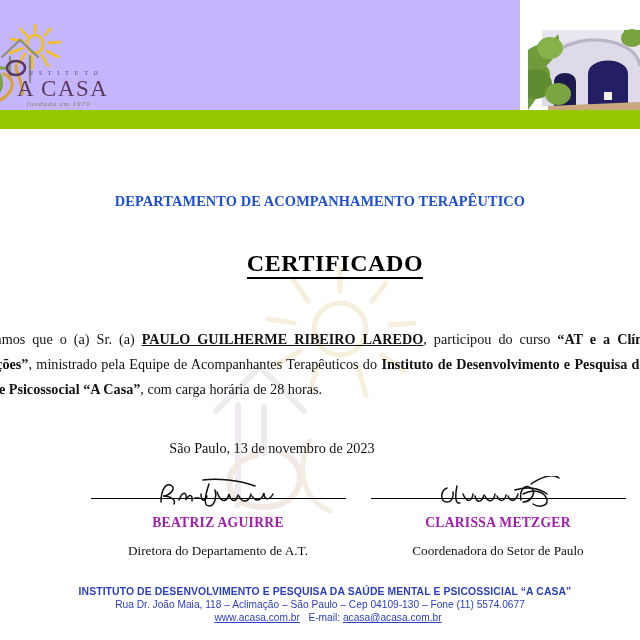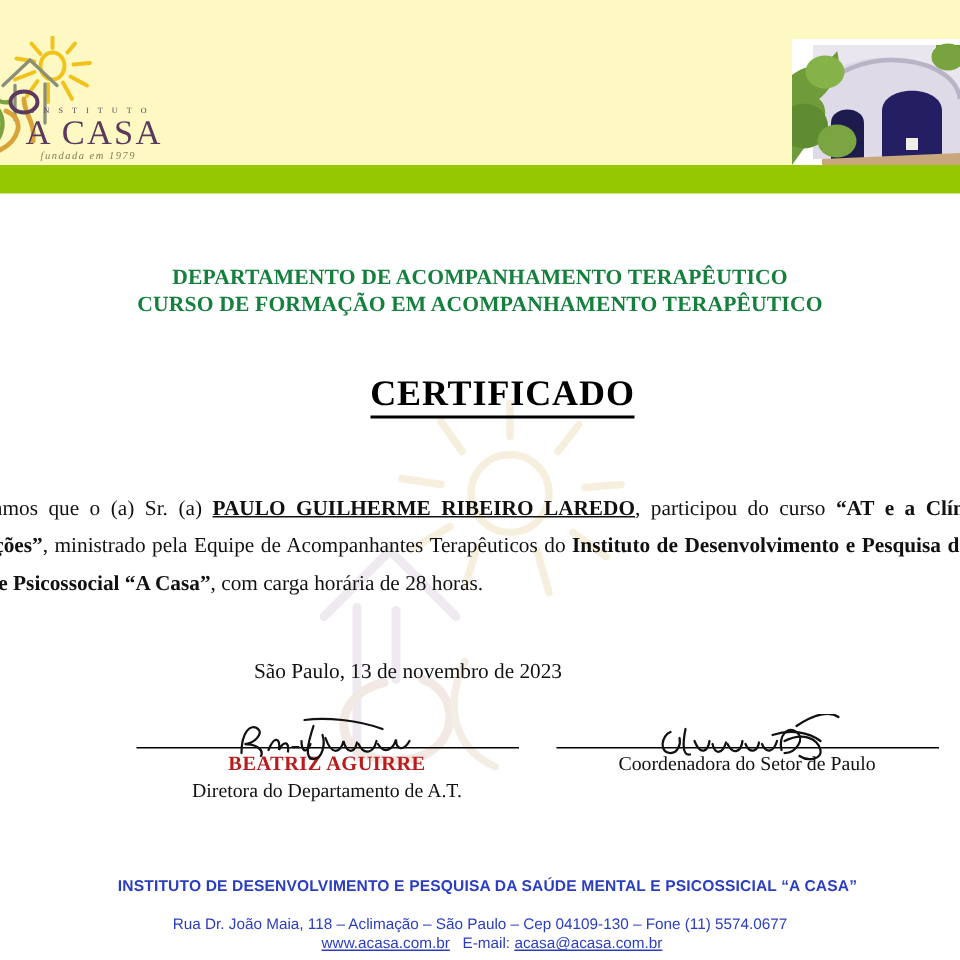--- a/index.html
+++ b/index.html
@@ -4,41 +4,41 @@
 <style>
   html,body{margin:0;padding:0;}
   body{
     width:640px;height:640px;overflow:hidden;position:relative;
     background:#ffffff;
     font-family:"Liberation Serif", serif;
   }
   .page{position:absolute;inset:0;overflow:hidden;}
 
   
-  .header{position:absolute;left:0;top:0;width:640px;height:110px;background:#fef9c3;}
+  .header{position:absolute;left:0;top:0;width:520px;height:110px;background:#c4b5fd;}
 
   .logo{position:absolute;left:-6px;top:24px;width:140px;height:86px;}
   .logo svg{display:block;}
 
   .photo{position:absolute;left:528px;top:26px;width:112px;height:84px;overflow:hidden;}
   .photo svg{display:block;}
 
   .greenbar{position:absolute;left:0;top:110px;width:640px;height:19px;background:#96c800;}
 
   
   .watermark{
     position:absolute;left:190px;top:255px;width:270px;height:270px;
     opacity:.22;pointer-events:none;
   }
   .watermark svg{display:block;}
 
   
   .titleblock{
-    position:absolute;left:0;top:176px;width:640px;text-align:center;
-    font-weight:bold;font-size:14.4px;letter-spacing:.1px;color:#15803d;line-height:18px;
+    position:absolute;left:0;top:192px;width:640px;text-align:center;
+    font-weight:bold;font-size:14.4px;letter-spacing:.1px;color:#1d4ed8;line-height:18px;
   }
   .titleblock div{white-space:nowrap;}
 
   .certificado{
     position:absolute;left:0;top:250px;width:640px;text-align:center;
     font-weight:bold;font-size:24px;letter-spacing:.6px;color:#000;padding-left:15px;
   }
   .certificado span{
     border-bottom:2px solid #000;padding-bottom:1px;
   }
@@ -59,31 +59,31 @@
   }
 
   
   .sigrow{position:absolute;left:0;top:498px;width:640px;height:62px;}
   .sigblock{position:absolute;width:260px;text-align:center;}
   .sigblock.left{left:88px;}
   .sigblock.right{left:368px;}
   .scribble{position:absolute;left:50%;transform:translateX(-50%);top:-22px;width:150px;height:34px;}
   .scribble svg{display:block;}
   .sigline{border-top:1px solid #000;height:0;width:255px;margin:0 auto;}
-  .signame{font-weight:bold;font-size:13.6px;letter-spacing:.3px;margin-top:2px;color:#b91c1c;}
-  .sigrole{font-size:13.2px;margin-top:2px;color:#111;}
+  .signame{font-weight:bold;font-size:13.6px;letter-spacing:.3px;margin-top:16px;color:#a21caf;}
+  .sigrole{font-size:13.2px;margin-top:12px;color:#111;}
 
   
   .footer{
     position:absolute;left:0;top:586px;width:640px;text-align:center;
     font-family:"Liberation Sans", sans-serif;color:#2b3ec0;
   }
   .footer .f1{font-weight:bold;font-size:10.4px;letter-spacing:.1px;white-space:nowrap;
               position:relative;left:5px;}
-  .footer .f2{font-size:10.2px;margin-top:14px;white-space:nowrap;}
+  .footer .f2{font-size:10.2px;margin-top:2px;white-space:nowrap;}
   .footer .f3{font-size:10.2px;margin-top:2px;white-space:nowrap;padding-left:16px;}
   .footer .f3 a{color:#2b3ec0;text-decoration:underline;}
   .footer .f3 .lbl{text-decoration:none;}
 </style>
 </head>
 <body>
 
 <div class="page">
 
   <div class="watermark">
@@ -183,21 +183,20 @@
 
         <path d="M20 80 L112 76 L112 84 L20 84 Z" fill="#c9a87d"></path>
       </svg>
     </div>
 
     <div class="greenbar"></div>
   </div>
 
   <div class="titleblock">
     <div>DEPARTAMENTO DE ACOMPANHAMENTO TERAPÊUTICO</div>
-    <div>CURSO DE FORMAÇÃO EM ACOMPANHAMENTO TERAPÊUTICO</div>
   </div>
 
   <div class="certificado">
     <span>CERTIFICADO</span>
   </div>
 
   <div class="bodywrap">
     <p>
       <span>Certificamos que o (a) Sr. (a) </span><u class="name">PAULO GUILHERME RIBEIRO LAREDO</u><span>, participou do curso </span><b>“AT e a Clínica nas Instituições”</b><span>, ministrado pela Equipe de Acompanhantes Terapêuticos do </span><b>Instituto de Desenvolvimento e Pesquisa da Saúde Mental e Psicossocial “A Casa”</b><span>, com carga horária de </span><span>28 horas</span><span>.</span>
     </p>
@@ -240,20 +239,21 @@
             <path d="M74 20 C77 27, 82 25, 83 19"></path>
             <path d="M85 20 C88 27, 93 25, 95 18"></path>
             <path d="M98 24 C96 14, 102 8, 108 12 C114 16, 108 26, 100 26"></path>
             <path d="M108 8 C120 0, 130 -2, 136 2"></path>
             <path d="M100 18 C112 12, 122 16, 124 24 C125 30, 116 32, 110 28"></path>
             <path d="M92 14 C104 10, 116 12, 124 18"></path>
           </g>
         </svg>
       </div>
       <div class="sigline"></div>
+      <div class="signame">CLARISSA METZGER</div>
       <div class="sigrole">Coordenadora do Setor de Paulo</div>
     </div>
   </div>
 
   <div class="footer">
     <div class="f1">INSTITUTO DE DESENVOLVIMENTO E PESQUISA DA SAÚDE MENTAL E PSICOSSICIAL “A CASA”</div>
     <div class="f2">Rua Dr. João Maia, 118 – Aclimação – São Paulo – Cep 04109-130 – Fone (11) 5574.0677</div>
     <div class="f3">
       <a href="#">www.acasa.com.br</a>
       &nbsp;&nbsp;<span class="lbl">E-mail:</span>

